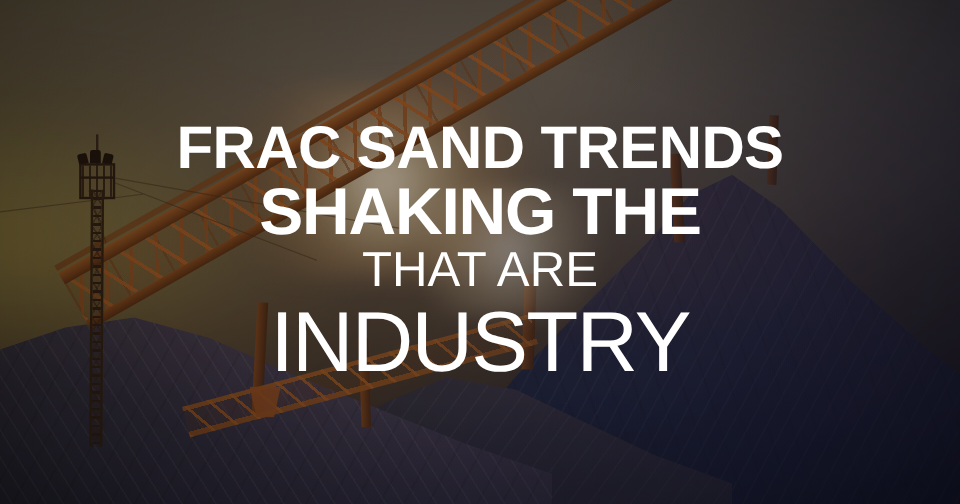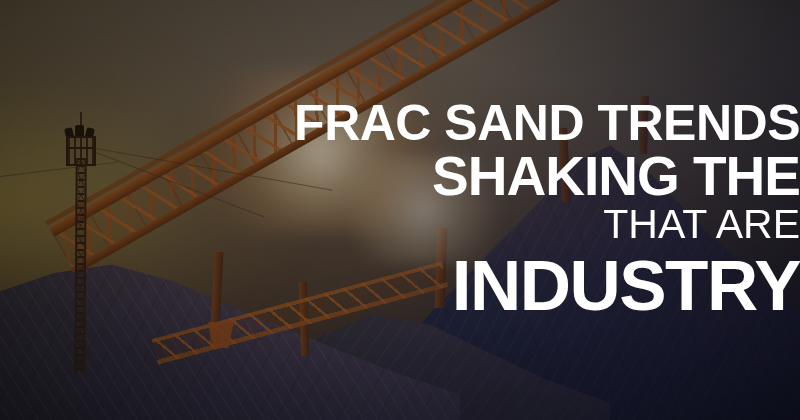--- a/index.html
+++ b/index.html
@@ -391,21 +391,21 @@
   
 
   .headline {
     position: absolute;
     left: 0;
     top: 0;
     width: 800px;
     height: 420px;
     display: flex;
     flex-direction: column;
-    align-items: flex-end;
+    align-items: center;
     justify-content: center;
     text-align: center;
     color: #ffffff;
     text-transform: uppercase;
     user-select: none;
   }
 
   .line {
     display: block;
     white-space: nowrap;
@@ -428,21 +428,21 @@
   }
   .line-3 {
     font-size: 55px;
     font-weight: 700;
     letter-spacing: -1px;
     line-height: 0.98;
     margin-bottom: 0px;
   }
   .line-4 {
     font-size: 71px;
-    font-weight: 700;
+    font-weight: 400;
     letter-spacing: -1.5px;
     line-height: 1.0;
   }
 </style>
 </head>
 <body>
 
 <div class="banner">
 
   <div class="photo">

